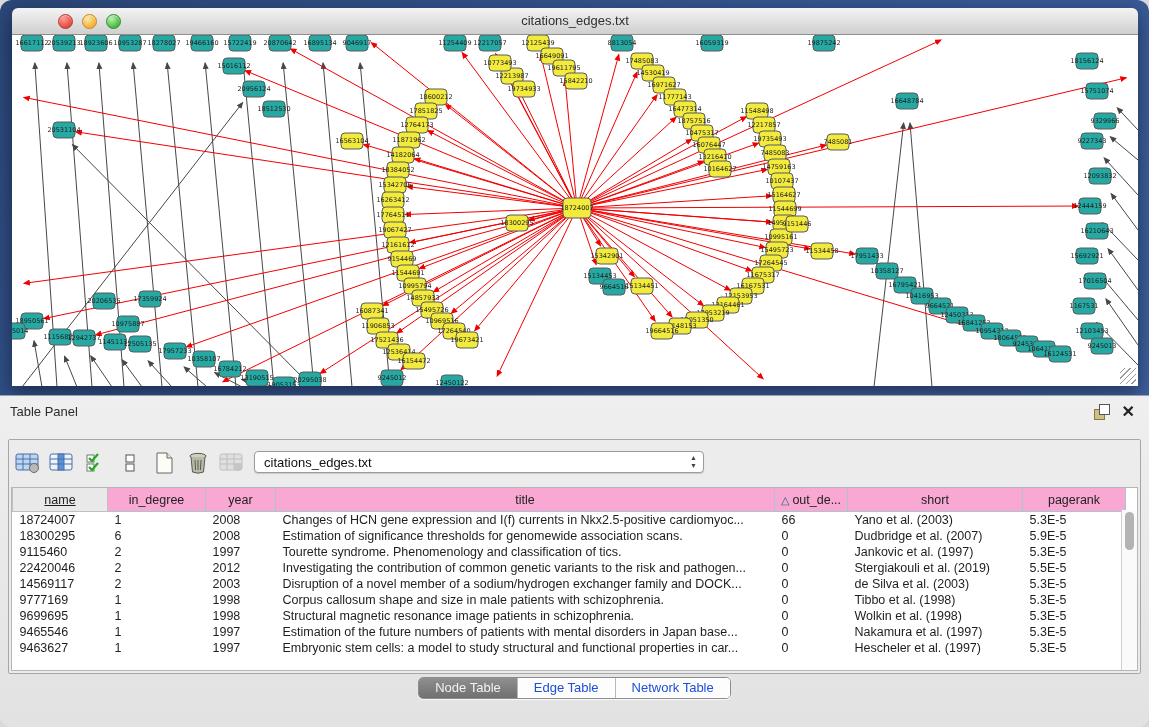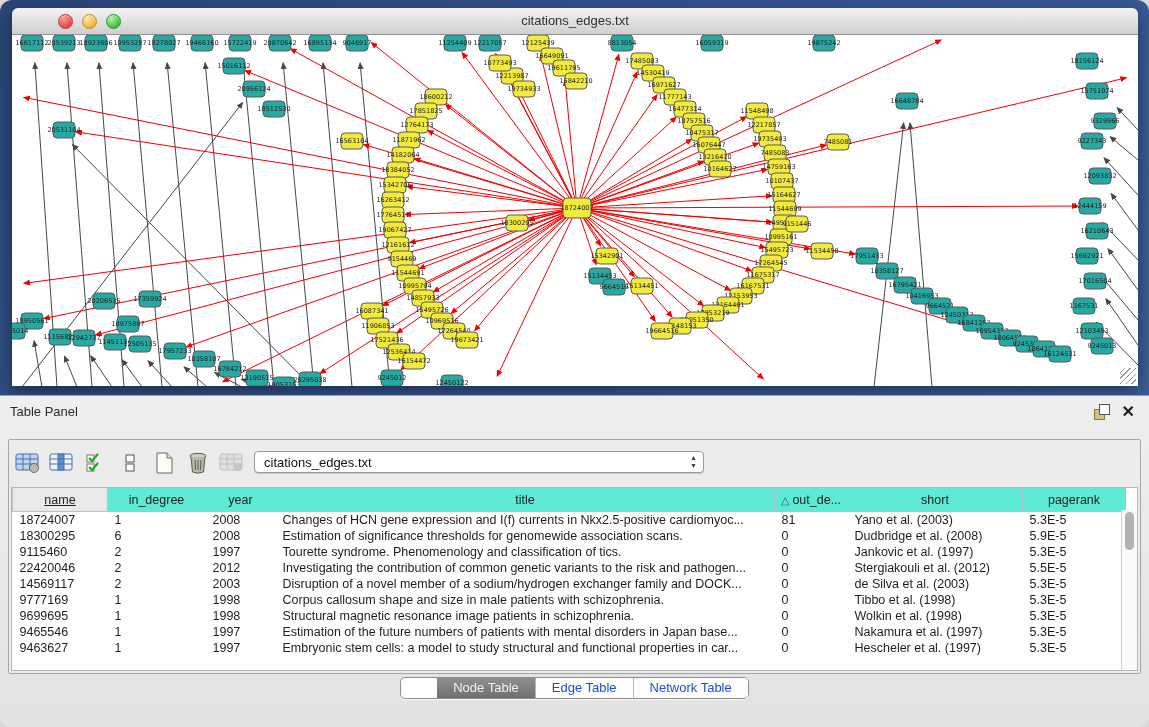--- a/index.html
+++ b/index.html
@@ -41,31 +41,31 @@
   .tbtn{width:30px;height:28px;margin-left:4px;display:flex;align-items:center;justify-content:center;cursor:pointer;}
   .tbtn svg{display:block;}
   .fx{font-family:"Liberation Serif",serif;font-style:italic;font-weight:bold;font-size:15px;color:#222;margin-left:8px;cursor:pointer;}
   .dropdown{position:absolute;left:245px;top:11px;width:450px;height:22px;background:#fff;
     border:1px solid #9b9b9b;border-radius:4px;box-shadow:0 1px 1px rgba(0,0,0,.15);
     font-size:13px;color:#111;line-height:22px;padding-left:9px;box-sizing:border-box;cursor:pointer;}
   .stepper{position:absolute;right:6px;top:2px;font-size:7px;line-height:8px;color:#444;text-align:center;}
 
   .tablewrap{position:absolute;left:2px;top:47px;right:2px;bottom:2px;background:#fff;border:1px solid #b5b5b5;overflow:hidden;}
   table.grid{border-collapse:collapse;table-layout:fixed;width:1092px;font-size:12.5px;color:#1e1e1e;}
-  table.grid th{height:21px;background:#5eead4;border:1px solid #aac4d2;border-top:none;
+  table.grid th{height:21px;background:#f9a8d4;border:1px solid #aac4d2;border-top:none;
     font-weight:normal;text-align:center;font-size:12.5px;color:#222;overflow:hidden;white-space:nowrap;}
   table.grid th.plaincol{background:#e9e9e9;border-color:#c0c0c0;text-decoration:underline;}
   table.grid td{height:16px;padding:0 0 0 7px;border:none;overflow:hidden;white-space:nowrap;text-overflow:clip;}
   .sortmark{color:#1b5e79;margin-right:3px;font-size:11px;}
   .vscroll{position:absolute;right:0;top:22px;bottom:0;width:15px;background:#fafafa;border-left:1px solid #cfcfcf;}
   .vthumb{margin:2px auto 0 auto;width:9px;height:38px;background:#b3b3b3;border-radius:5px;}
 
   .tabbar{position:absolute;left:0;top:281px;width:1149px;display:flex;justify-content:center;}
   .segmented{display:flex;height:20px;border:1px solid #8d8d8d;border-radius:5px;overflow:hidden;background:#fff;
-    box-shadow:0 1px 1px rgba(255,255,255,.8);padding-left:36px;}
+    box-shadow:0 1px 1px rgba(255,255,255,.8);}
   .seg{padding:0 16px;font-size:13px;line-height:20px;color:#1d4ed8;background:#fdfdfd;border-right:1px solid #b9b9b9;cursor:pointer;}
   .seg:last-child{border-right:none;}
   .seg.active{background:linear-gradient(#8f8f8f,#707070);color:#f2f2f2;}
 </style>
 </head>
 <body>
 
 <div id="stage">
 
   <div class="desktop">
@@ -816,49 +816,49 @@
               <th style="width:172px">short</th>
               <th style="width:100px">pagerank</th>
             </tr>
           </thead>
           <tbody id="table-body">
               <tr>
                 <td>18724007</td>
                 <td>1</td>
                 <td>2008</td>
                 <td>Changes of HCN gene expression and I(f) currents in Nkx2.5-positive cardiomyoc...</td>
-                <td>81</td>
+                <td>66</td>
                 <td>Yano et al. (2003)</td>
                 <td>5.3E-5</td>
               </tr>
               <tr>
                 <td>18300295</td>
                 <td>6</td>
                 <td>2008</td>
                 <td>Estimation of significance thresholds for genomewide association scans.</td>
                 <td>0</td>
-                <td>Dudbridge et al. (2008)</td>
+                <td>Dudbridge et al. (2007)</td>
                 <td>5.9E-5</td>
               </tr>
               <tr>
                 <td>9115460</td>
                 <td>2</td>
                 <td>1997</td>
                 <td>Tourette syndrome. Phenomenology and classification of tics.</td>
                 <td>0</td>
                 <td>Jankovic et al. (1997)</td>
                 <td>5.3E-5</td>
               </tr>
               <tr>
                 <td>22420046</td>
                 <td>2</td>
                 <td>2012</td>
                 <td>Investigating the contribution of common genetic variants to the risk and pathogen...</td>
                 <td>0</td>
-                <td>Stergiakouli et al. (2012)</td>
+                <td>Stergiakouli et al. (2019)</td>
                 <td>5.5E-5</td>
               </tr>
               <tr>
                 <td>14569117</td>
                 <td>2</td>
                 <td>2003</td>
                 <td>Disruption of a novel member of a sodium/hydrogen exchanger family and DOCK...</td>
                 <td>0</td>
                 <td>de Silva et al. (2003)</td>
                 <td>5.3E-5</td>

